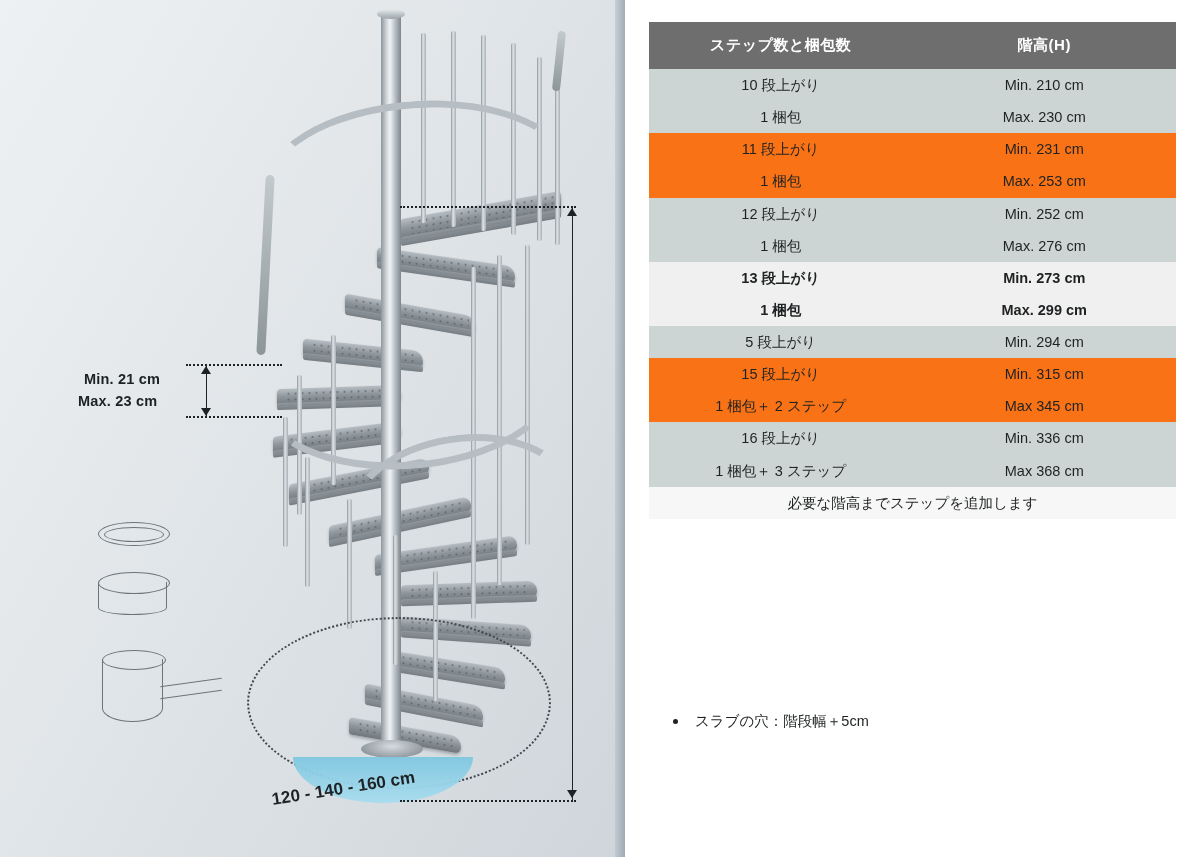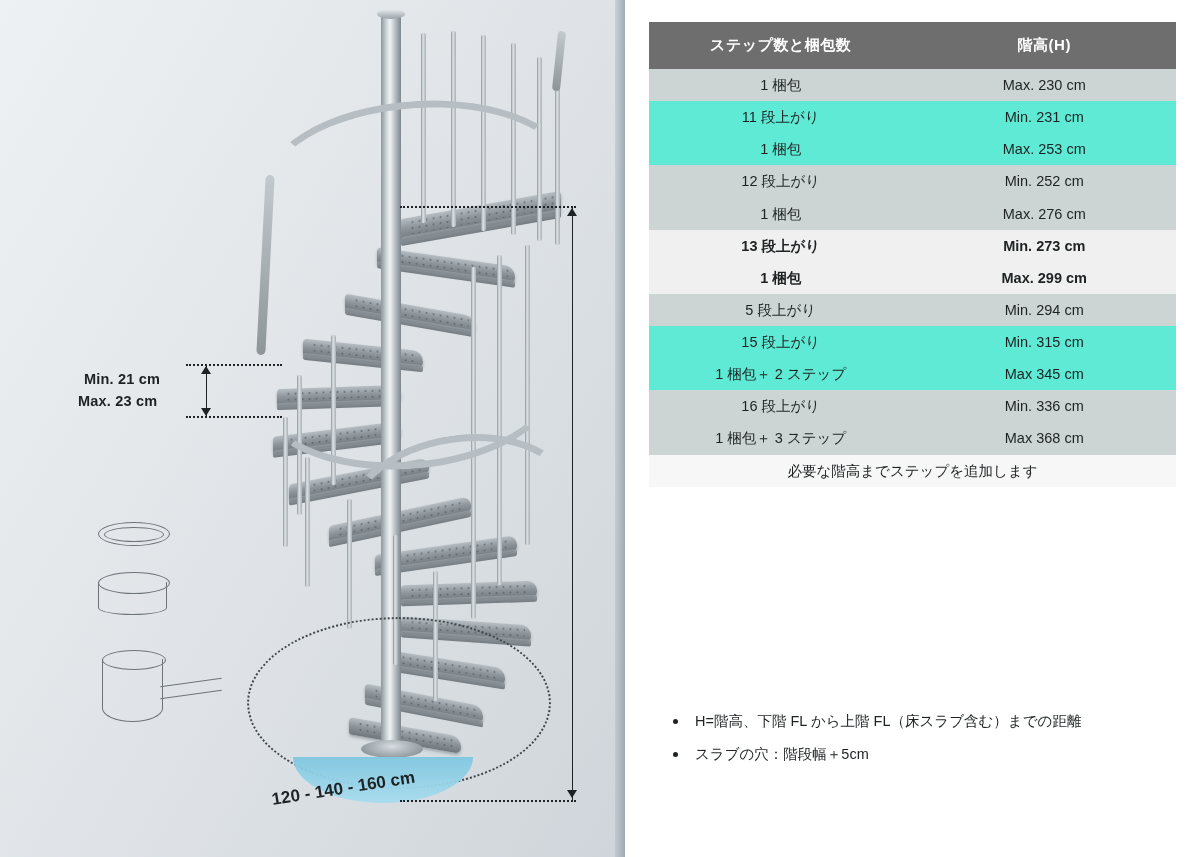--- a/index.html
+++ b/index.html
@@ -223,21 +223,21 @@
     letter-spacing: 0.5px;
   }
   table.spec td {
     font-size: 14.5px;
     color: #1e2223;
     text-align: center;
     padding: 7px 6px;
     line-height: 1.25;
   }
   .row-a td { background: #cdd4d4; }
-  .row-b td { background: #5eead4; }
+  .row-b td { background: #f97316; }
   .row-hl td { background: #f0f0f0; font-weight: bold; }
   .cell-top td { padding-top: 11px; padding-bottom: 2px; }
   .cell-bot td { padding-top: 2px; padding-bottom: 11px; }
   .note-row td {
     background: #f7f7f7;
     padding: 16px 6px;
     font-size: 14.5px;
   }
   .bullets {
     position: absolute;
@@ -385,20 +385,24 @@
     <div class="table-box">
       <table class="spec">
         <thead>
           <tr>
             <th>ステップ数と梱包数</th>
             <th>階高(H)</th>
           </tr>
         </thead>
         <tbody>
 
+          <tr class="row-a cell-top">
+            <td>10 段上がり</td>
+            <td>Min. 210 cm</td>
+          </tr>
           <tr class="row-a cell-bot">
             <td>1 梱包</td>
             <td>Max. 230 cm</td>
           </tr>
 
           <tr class="row-b cell-top">
             <td>11 段上がり</td>
             <td>Min. 231 cm</td>
           </tr>
           <tr class="row-b cell-bot">
@@ -448,17 +452,16 @@
           </tr>
 
           <tr class="note-row">
             <td colspan="2">必要な階高までステップを追加します</td>
           </tr>
         </tbody>
       </table>
     </div>
 
     <ul class="bullets">
-      <li>H=階高、下階 FL から上階 FL（床スラブ含む）までの距離</li>
       <li>スラブの穴：階段幅＋5cm</li>
     </ul>
   </div>
 </div>
 
 </body></html>

